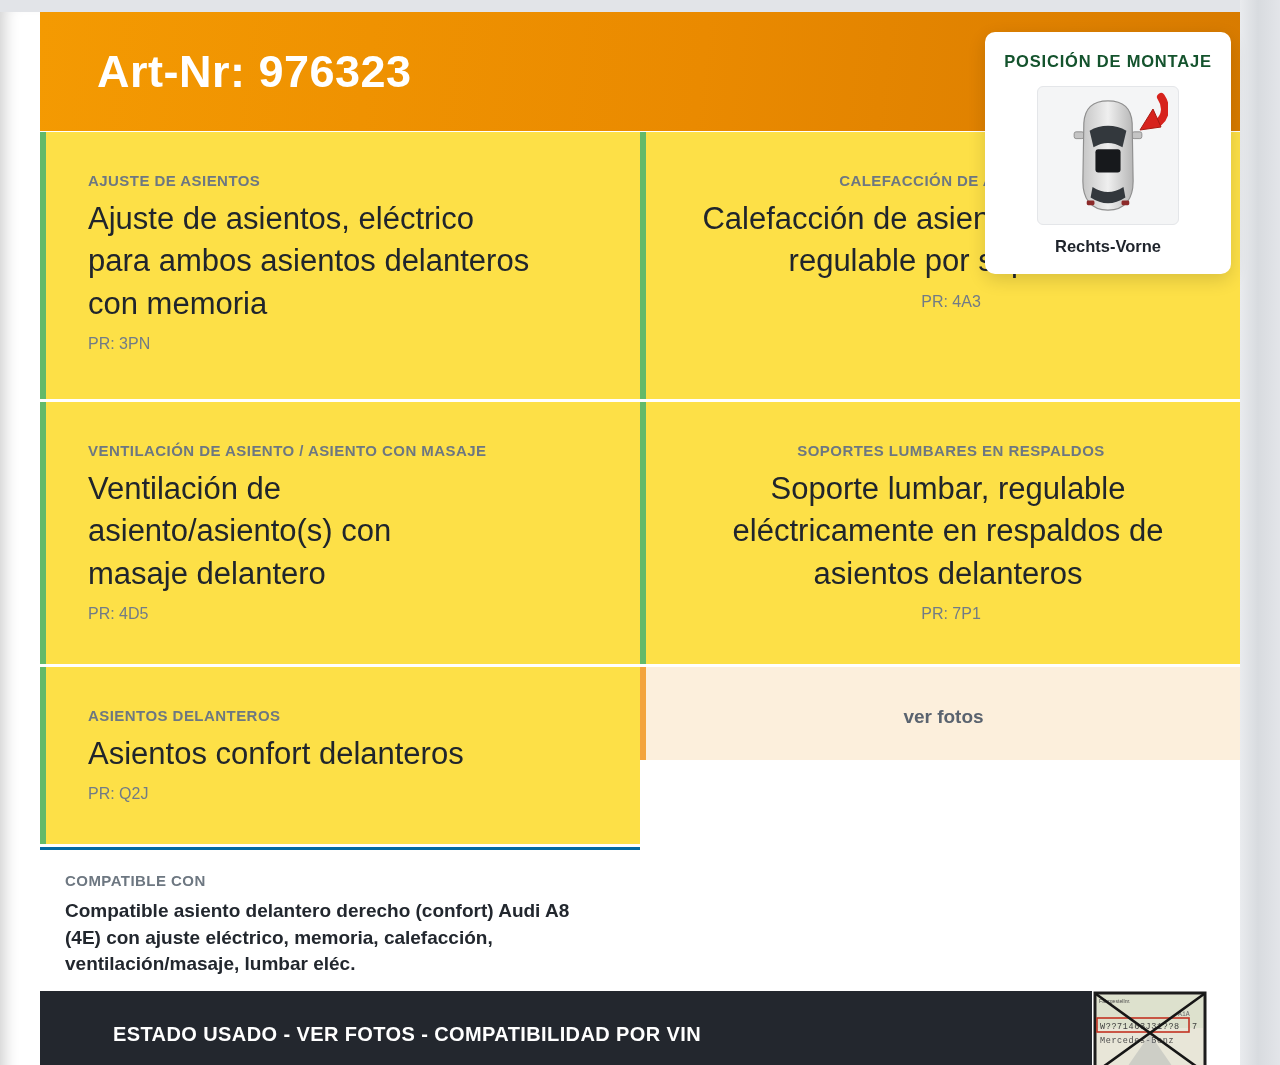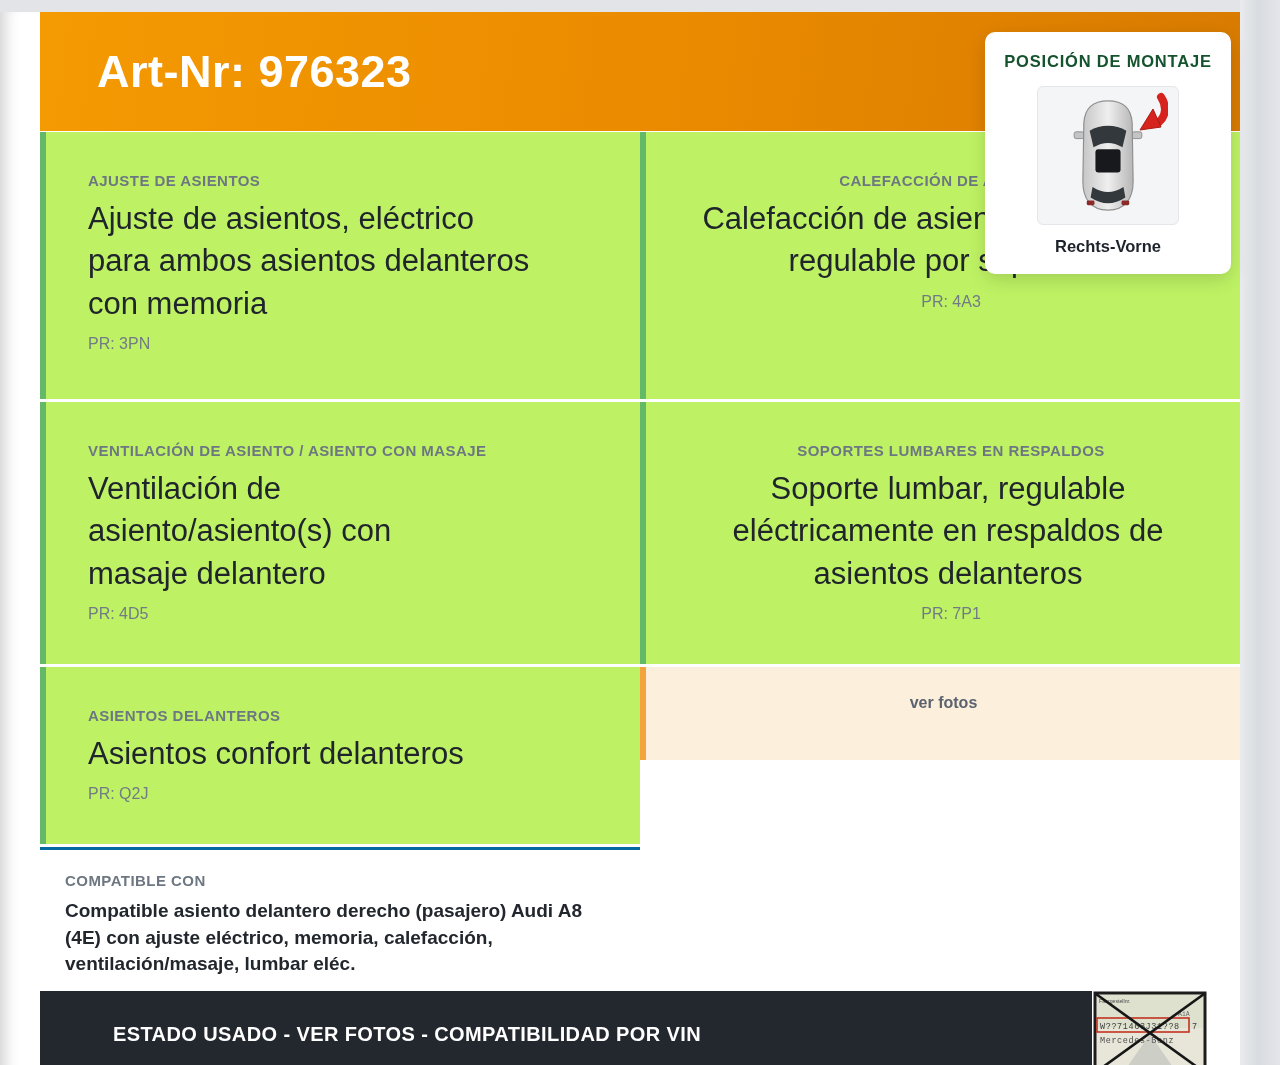--- a/index.html
+++ b/index.html
@@ -26,21 +26,21 @@
   }
   .art-title{
     margin:0;color:#ffffff;font-size:45px;font-weight:800;letter-spacing:.5px;
   }
   
   .grid{margin-left:40px;margin-top:1px;display:flex;}
   .col{display:flex;flex-direction:column;}
   .col-left{width:600px;}
   .col-right{width:600px;text-align:center;}
   .card{
-    box-sizing:border-box;background:#bef264;border-left:6px solid #64b969;
+    box-sizing:border-box;background:#fde047;border-left:6px solid #64b969;
     padding:40px 26px 0 42px;margin-bottom:3px;
   }
   .col-left .card.c1{height:267px;}
   .col-left .card.c2{height:262px;}
   .col-left .card.c3{height:177px;}
   .col-right .card.c1{height:267px;}
   .col-right .card.c2{height:262px;}
   .card-category{
     color:#6d7781;font-size:15px;font-weight:700;letter-spacing:.45px;
   }
@@ -51,21 +51,21 @@
   .col-left .card.c1 .card-title{max-width:450px;}
   .col-left .card.c2 .card-title{max-width:334px;}
   .col-right .card.c1 .card-title{max-width:520px;}
   .col-right .card.c2 .card-title{max-width:520px;}
   
   .card-condition{
     box-sizing:border-box;height:93px;background:#fcefdc;border-left:6px solid #f3a43c;
     padding:26px 20px 0 21px;margin-bottom:3px;
   }
   .condition-label{color:#ee8a2e;font-size:14px;font-weight:800;letter-spacing:.5px;}
-  .condition-value{margin-top:1px;color:#5a636f;font-size:16px;font-weight:600;}
+  .condition-value{margin-top:13px;color:#5a636f;font-size:19px;font-weight:600;}
   
   .card-compat{
     box-sizing:border-box;height:141px;background:#ffffff;border-top:3px solid #0369a1;
     padding:22px 28px 0 25px;margin-bottom:3px;
   }
   .compat-text{margin-top:9px;color:#22272e;font-size:19px;font-weight:700;line-height:1.4;max-width:535px;}
   
   .footer-row{position:relative;margin-left:40px;height:86px;background:#ffffff;}
   .footer-bar{
     position:absolute;left:0;top:0;bottom:0;width:1052px;background:#23272e;
@@ -116,21 +116,21 @@
         </section>
 
         <section class="card c3">
           <div class="card-category">ASIENTOS DELANTEROS</div>
           <h2 class="card-title">Asientos confort delanteros</h2>
           <div class="card-pr">PR: Q2J</div>
         </section>
 
         <section class="card-compat">
           <div class="card-category">COMPATIBLE CON</div>
-          <div class="compat-text">Compatible asiento delantero derecho (pasajero) Audi A8 (4E) con ajuste eléctrico, memoria, calefacción, ventilación/masaje, lumbar eléc.</div>
+          <div class="compat-text">Compatible asiento delantero derecho (confort) Audi A8 (4E) con ajuste eléctrico, memoria, calefacción, ventilación/masaje, lumbar eléc.</div>
         </section>
       </div>
 
       <div class="col col-right">
         <section class="card c1">
           <div class="card-category">CALEFACCIÓN DE ASIENTOS</div>
           <h2 class="card-title">Calefacción de asientos delanteros, regulable por separado</h2>
           <div class="card-pr">PR: 4A3</div>
         </section>
 

